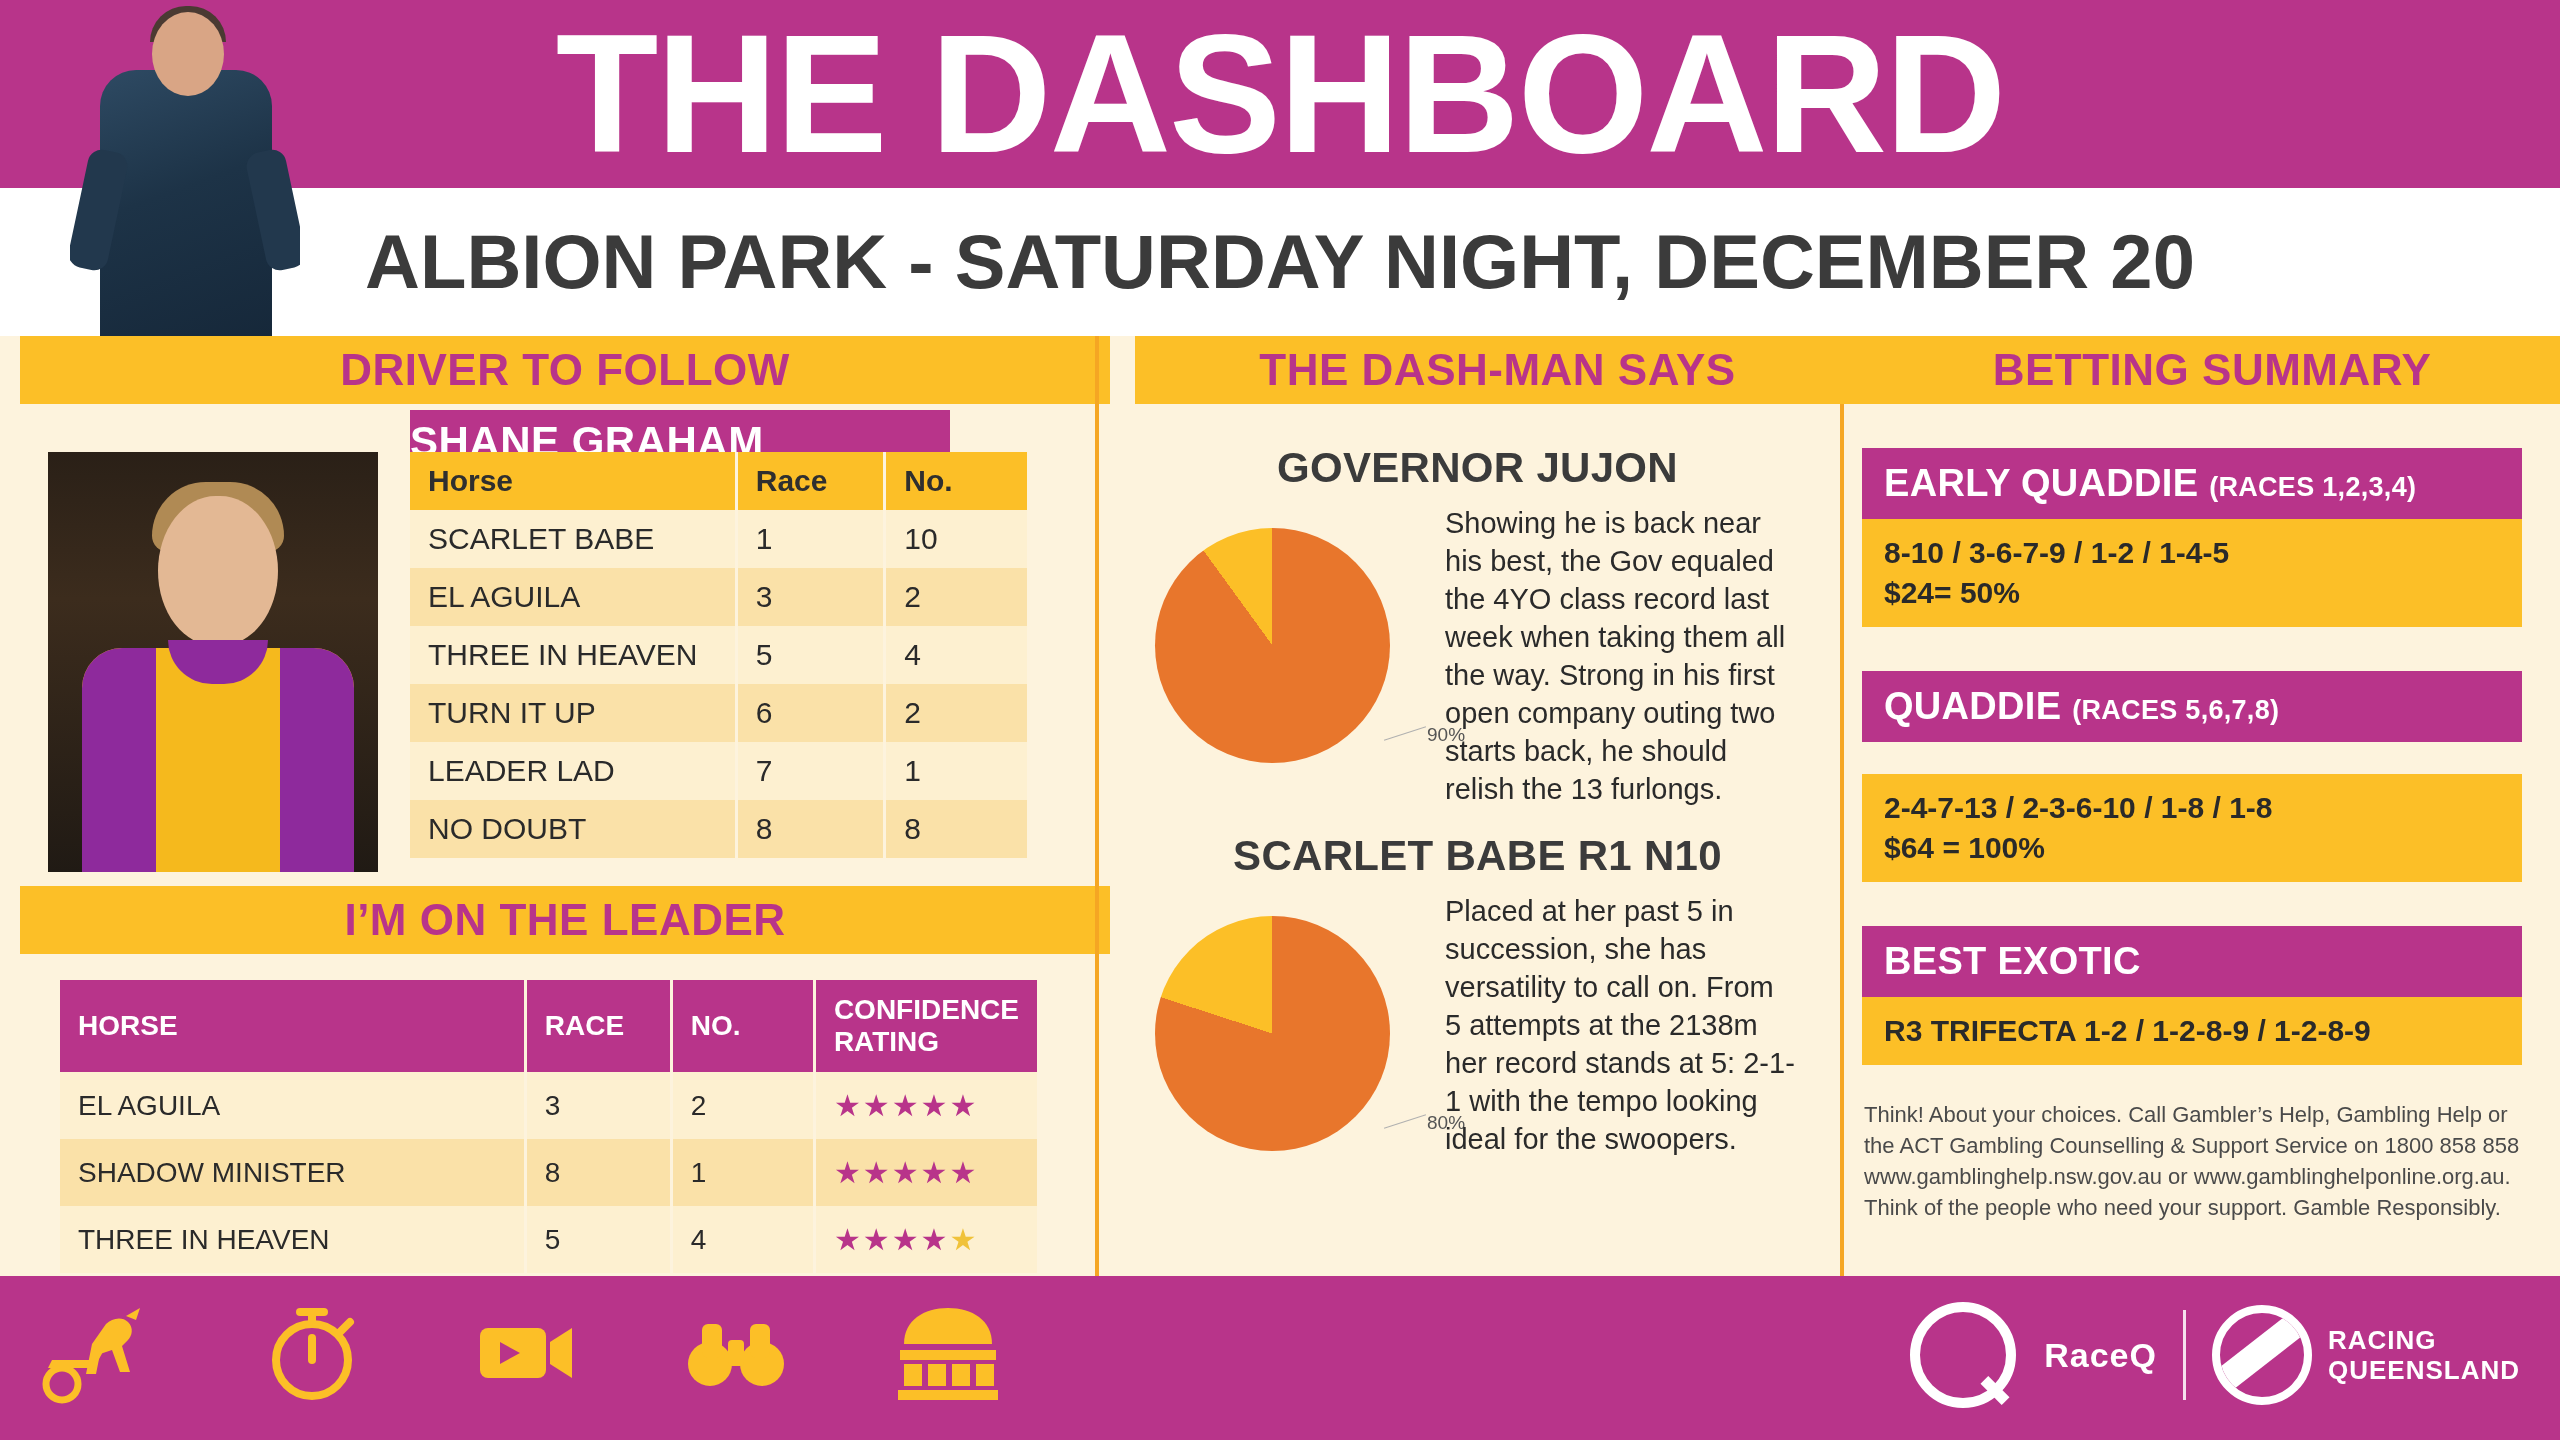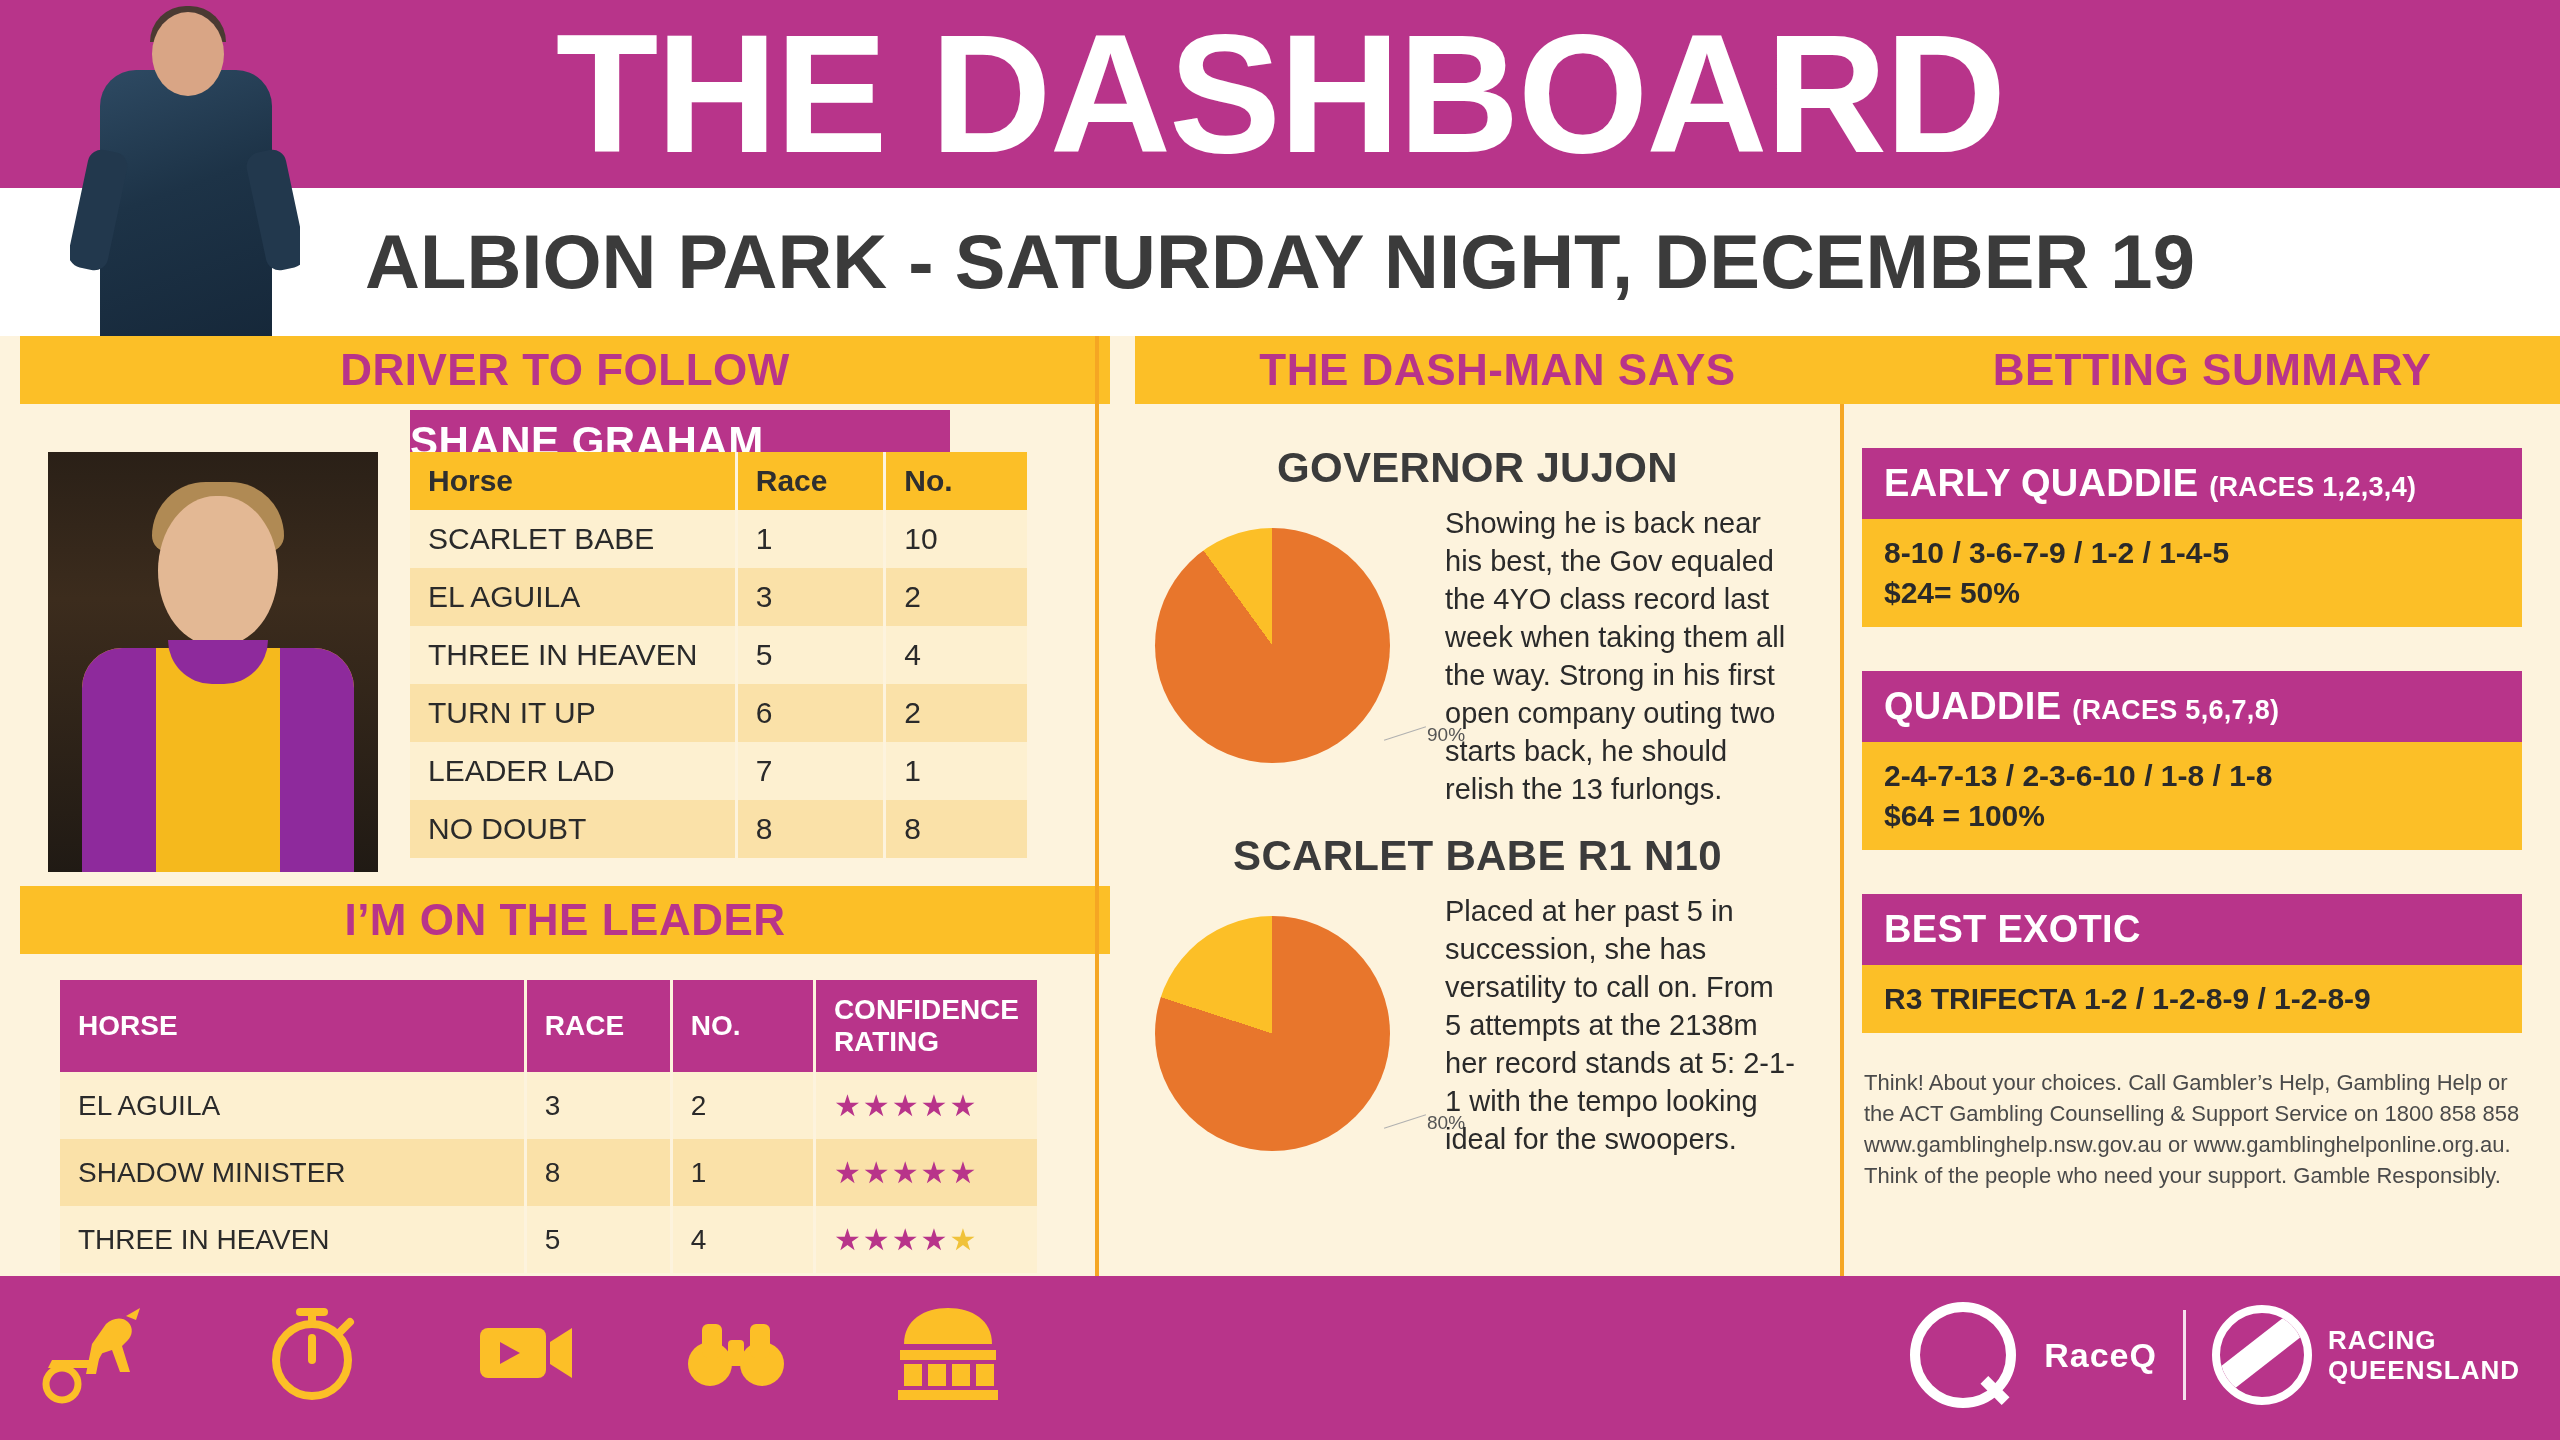--- a/index.html
+++ b/index.html
@@ -184,21 +184,21 @@
 
   <div class="header">
     <div class="presenter">
       <div class="body"></div>
       <div class="arm-l"></div>
       <div class="arm-r"></div>
       <div class="hair"></div>
       <div class="head"></div>
     </div>
     <div class="header-title">THE DASHBOARD</div>
-    <div class="subheader">ALBION PARK - SATURDAY NIGHT, DECEMBER 19</div>
+    <div class="subheader">ALBION PARK - SATURDAY NIGHT, DECEMBER 20</div>
   </div>
 
   <div class="main">
 
     <div class="col col-left">
       <div class="band band-left">DRIVER TO FOLLOW</div>
 
       <div class="driver-wrap">
         <div class="driver-photo">
           <div class="dp-hair"></div>
@@ -329,21 +329,21 @@
         <div class="bet-body" style="white-space:pre-line;">8-10 / 3-6-7-9 / 1-2 / 1-4-5
 $24= 50%</div>
       </div>
       <div class="bet-gap"></div>
 
       <div class="bet-box">
         <div class="bet-head">
           <span>QUADDIE</span>
           <span class="small">(RACES 5,6,7,8)</span>
         </div>
-        <div class="bet-body" style="white-space:pre-line;">2-4-7-13 / 2-3-6-10 / 1-8 / 1-8
+        <div class="bet-body" style="white-space:pre-line;margin-top:32px;">2-4-7-13 / 2-3-6-10 / 1-8 / 1-8
 $64 = 100%</div>
       </div>
       <div class="bet-gap"></div>
 
       <div class="bet-box">
         <div class="bet-head">BEST EXOTIC</div>
         <div class="bet-body">R3 TRIFECTA 1-2 / 1-2-8-9 / 1-2-8-9</div>
       </div>
 
       <div class="disclaimer">Think! About your choices. Call Gambler’s Help, Gambling Help or the ACT Gambling Counselling &amp; Support Service on 1800 858 858 www.gamblinghelp.nsw.gov.au or www.gamblinghelponline.org.au. Think of the people who need your support. Gamble Responsibly.</div>

